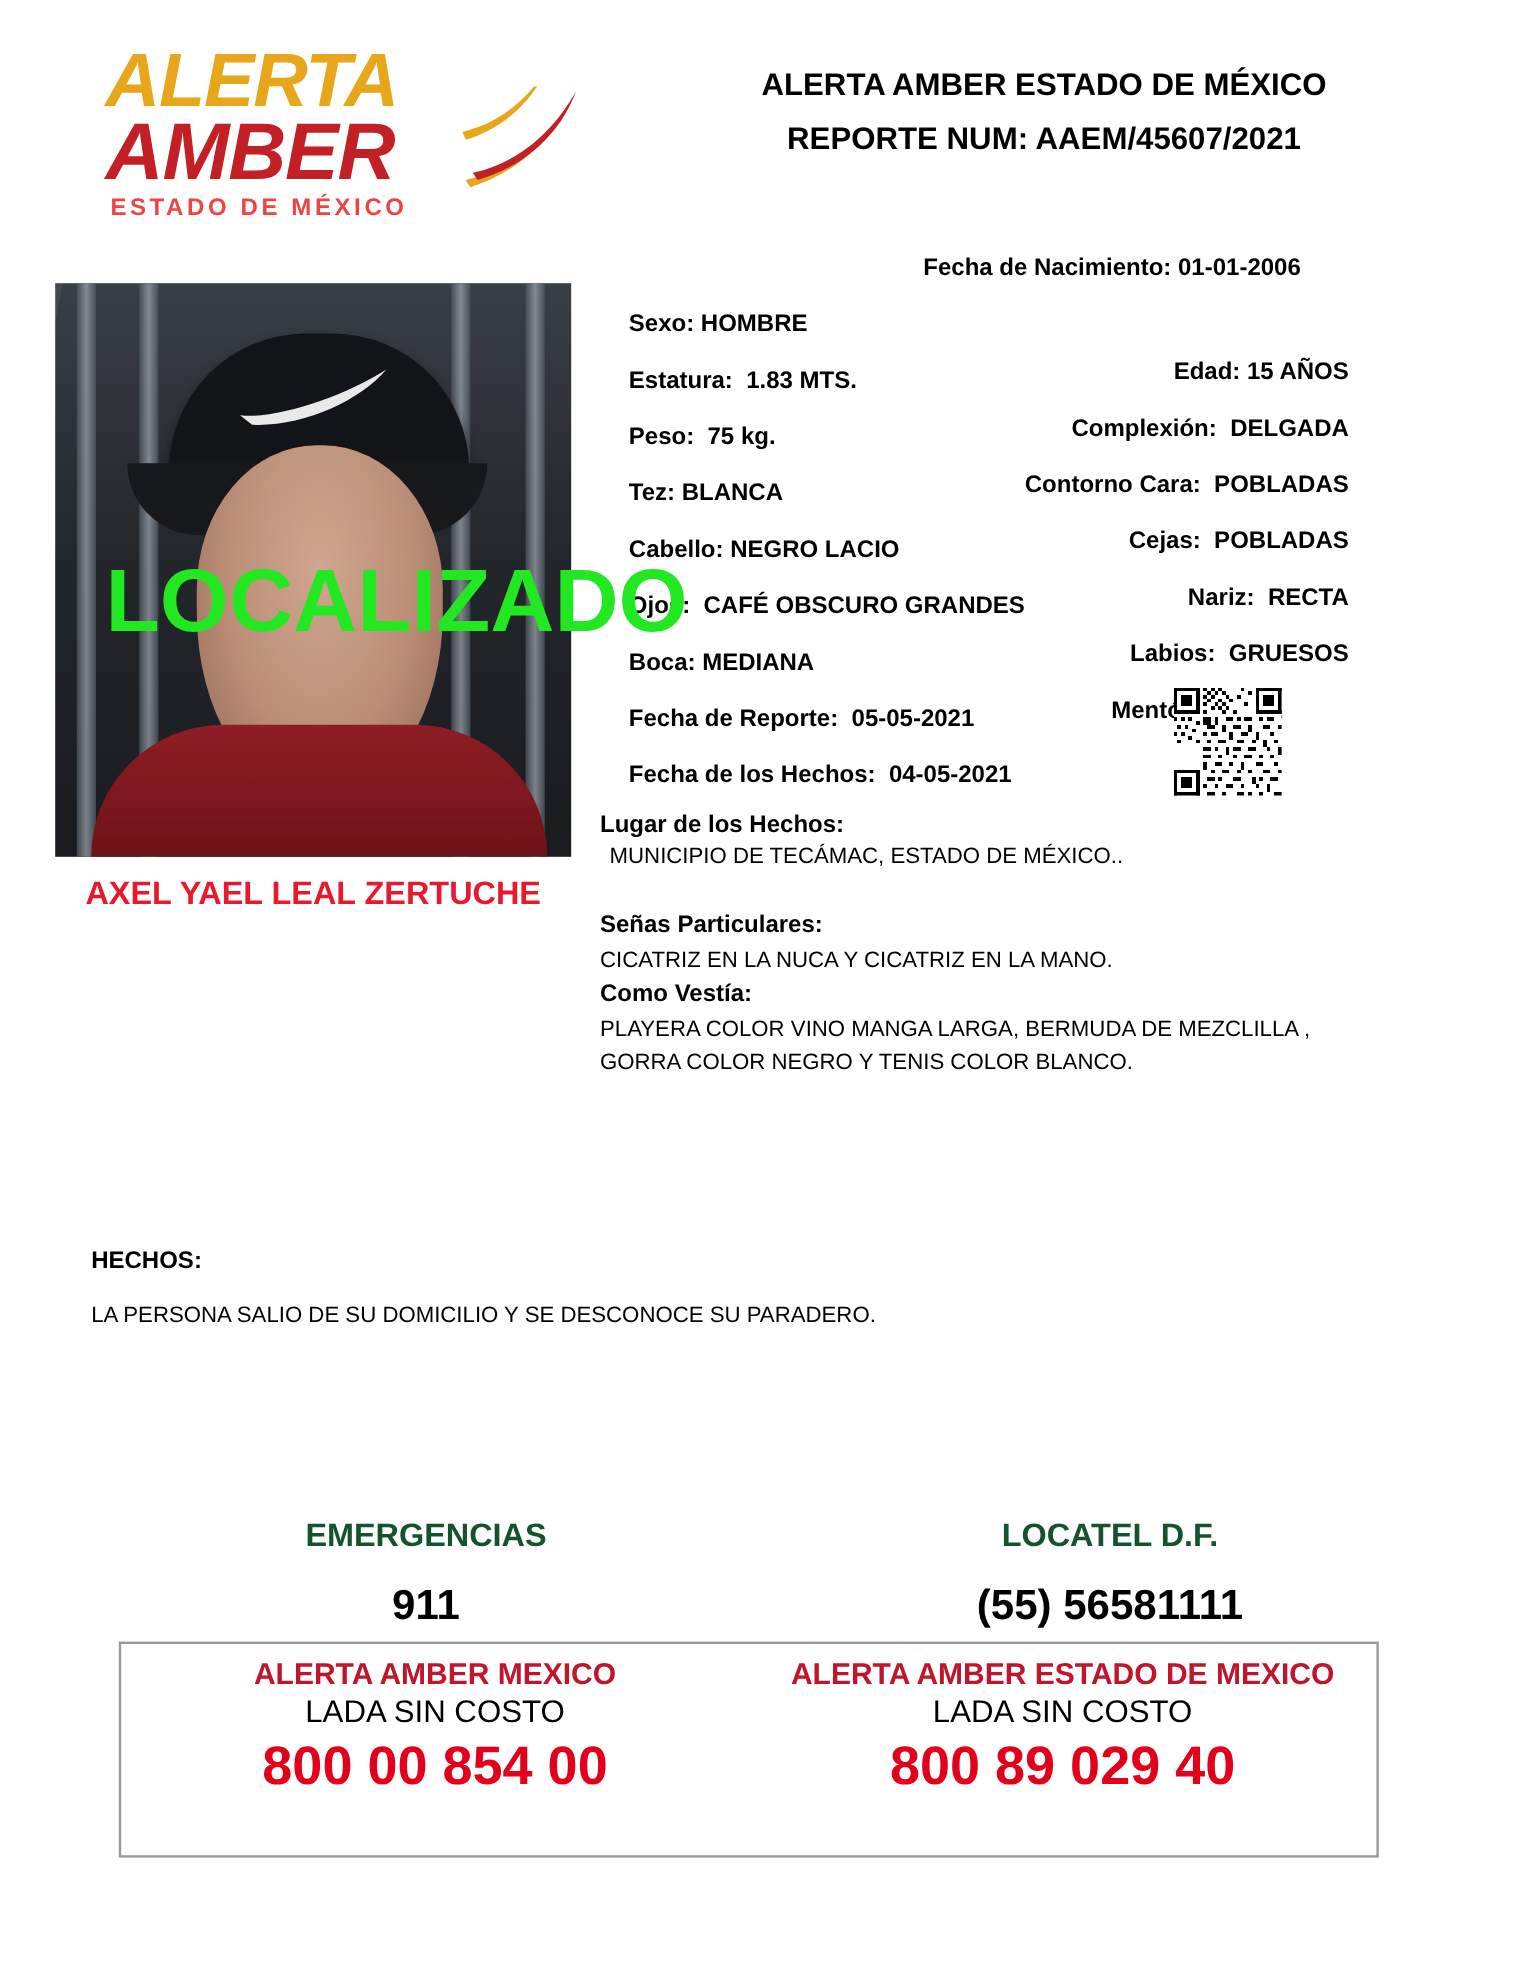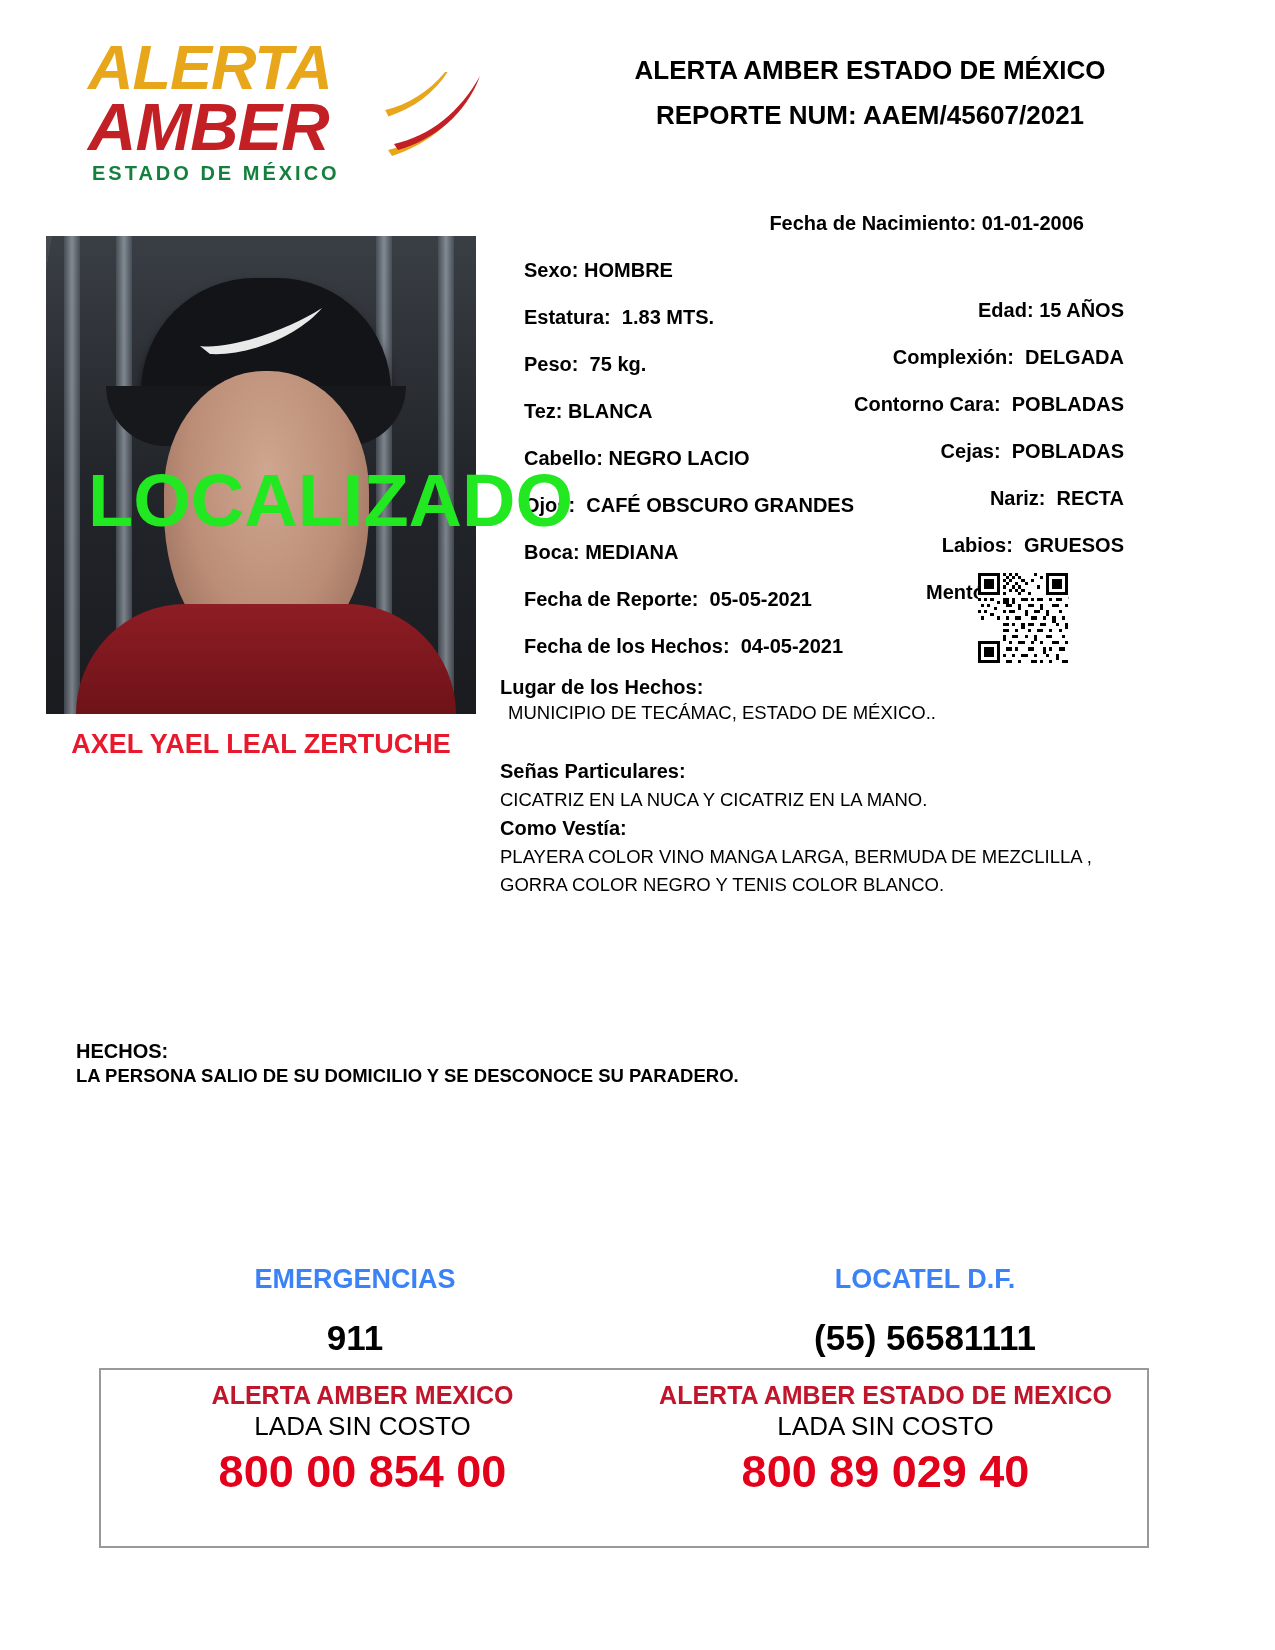--- a/index.html
+++ b/index.html
@@ -50,21 +50,21 @@
     color: #C32026;
     line-height: 62px;
     margin: 0;
     padding: 0;
   }
   .logo-edomex {
     font-family: "Liberation Sans", sans-serif;
     font-weight: bold;
     font-size: 20px;
     letter-spacing: 3px;
-    color: #15803d;
+    color: #ef4444;
     margin: 4px 0 0 4px;
   }
   .logo-swoosh {
     position: absolute;
     left: 290px;
     top: 34px;
     width: 110px;
     height: 90px;
   }
 
@@ -223,36 +223,36 @@
   .qr canvas, .qr svg { display:block; }
 
   
   .hechos {
     position: absolute;
     left: 76px;
     top: 1040px;
     width: 1100px;
   }
   .hechos .head { font-weight: bold; font-size: 20px; }
-  .hechos .body { font-weight: bold; font-size: 18.5px; margin-top: 2px; }
+  .hechos .body { font-weight: normal; font-size: 18.5px; margin-top: 22px; }
 
   
   .phones {
     position: absolute;
     left: 70px;
     top: 1262px;
     width: 1140px;
     display: flex;
   }
   .phone-col {
     flex: 1;
     text-align: center;
   }
   .phone-label {
-    color: #3b82f6;
+    color: #14532d;
     font-weight: bold;
     font-size: 27px;
     line-height: 34px;
   }
   .phone-number {
     color: #000;
     font-weight: bold;
     font-size: 35px;
     line-height: 48px;
     margin-top: 18px;

